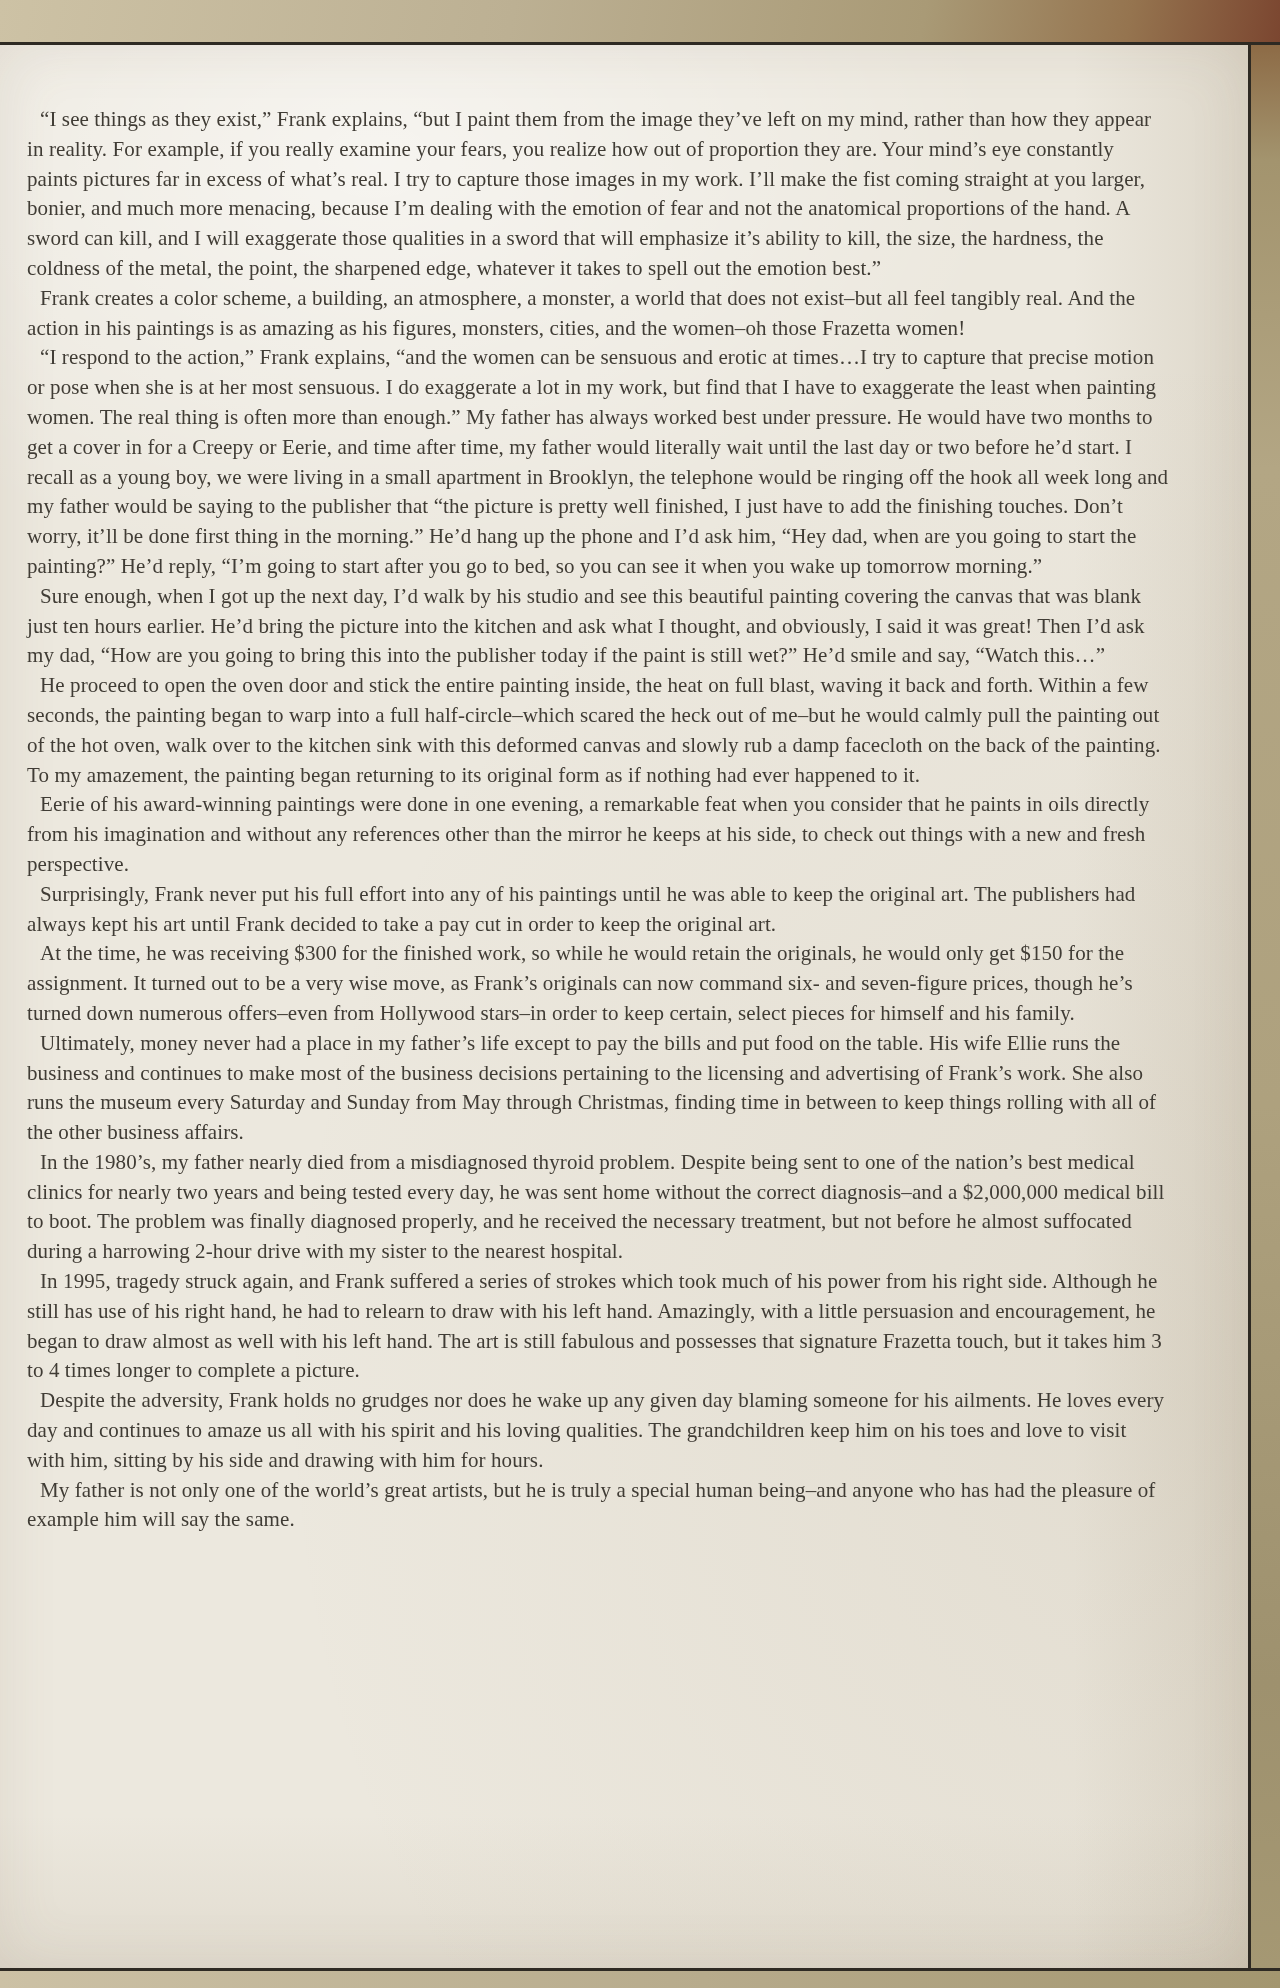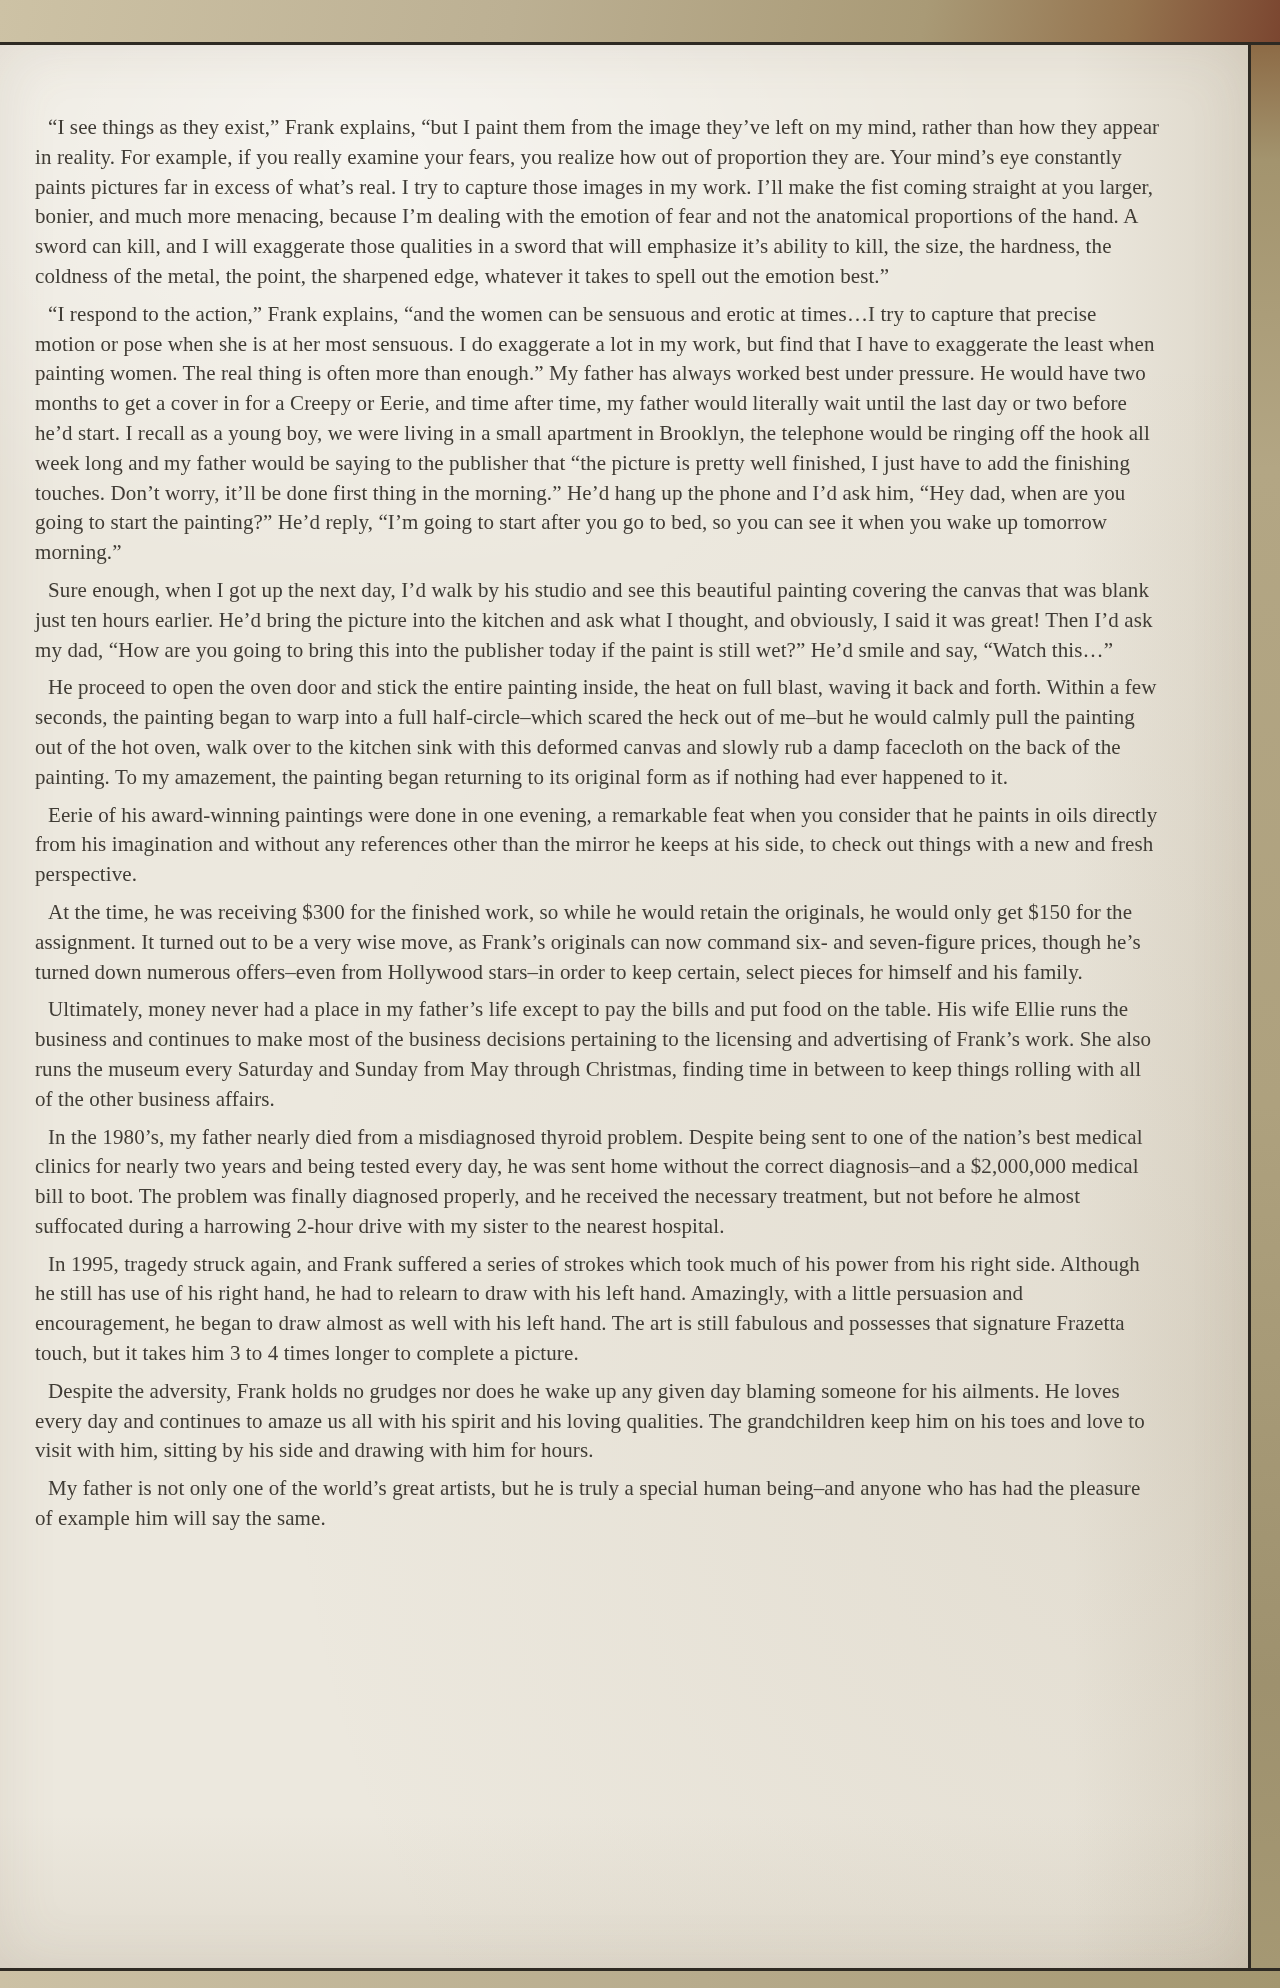--- a/index.html
+++ b/index.html
@@ -37,21 +37,21 @@
       radial-gradient(ellipse 1400px 1600px at 95% 70%, rgba(140,120,85,0.10), rgba(140,120,85,0) 65%),
       linear-gradient(to right, rgba(0,0,0,0) 86%, rgba(130,110,75,0.14) 100%),
       linear-gradient(to bottom, rgba(0,0,0,0) 92%, rgba(130,110,75,0.10) 100%),
       #ece8de;
     box-shadow:inset 0 0 60px rgba(120,100,70,0.12);
   }
   .text-block {
     position:absolute; left:27px; top:60px; width:1142px;
   }
   .text-block p {
-    margin:8px; padding:0;
+    margin:0; padding:0;
     text-indent:13px;
     font-size:21px; line-height:29.8px;
     color:#403c35;
     text-align:left;
     letter-spacing:0.1px;
   }
   .signature {
     position:absolute; left:660px; top:1922px;
     font-size:21px; line-height:30px;
     color:#c32031;
@@ -60,24 +60,26 @@
   }
 </style>
 </head>
 <body>
 
 <div class="scan">
   <div class="band-top"></div>
   <div class="page">
     <div class="text-block">
         <p>“I see things as they exist,” Frank explains, “but I paint them from the image they’ve left on my mind, rather than how they appear in reality. For example, if you really examine your fears, you realize how out of proportion they are. Your mind’s eye constantly paints pictures far in excess of what’s real. I try to capture those images in my work. I’ll make the fist coming straight at you larger, bonier, and much more menacing, because I’m dealing with the emotion of fear and not the anatomical proportions of the hand. A sword can kill, and I will exaggerate those qualities in a sword that will emphasize it’s ability to kill, the size, the hardness, the coldness of the metal, the point, the sharpened edge, whatever it takes to spell out the emotion best.”</p>
+        <p>Frank creates a color scheme, a building, an atmosphere, a monster, a world that does not exist–but all feel tangibly real. And the action in his paintings is as amazing as his figures, monsters, cities, and the women–oh those Frazetta women!</p>
         <p>“I respond to the action,” Frank explains, “and the women can be sensuous and erotic at times…I try to capture that precise motion or pose when she is at her most sensuous. I do exaggerate a lot in my work, but find that I have to exaggerate the least when painting women. The real thing is often more than enough.” My father has always worked best under pressure. He would have two months to get a cover in for a Creepy or Eerie, and time after time, my father would literally wait until the last day or two before he’d start. I recall as a young boy, we were living in a small apartment in Brooklyn, the telephone would be ringing off the hook all week long and my father would be saying to the publisher that “the picture is pretty well finished, I just have to add the finishing touches. Don’t worry, it’ll be done first thing in the morning.” He’d hang up the phone and I’d ask him, “Hey dad, when are you going to start the painting?”  He’d reply, “I’m going to start after you go to bed, so you can see it when you wake up tomorrow morning.”</p>
         <p>Sure enough, when I got up the next day, I’d walk by his studio and see this beautiful painting covering the canvas that was blank just ten hours earlier. He’d bring the picture into the kitchen and ask what I thought, and obviously, I said it was great! Then I’d ask my dad, “How are you going to bring this into the publisher today if the paint is still wet?”  He’d smile and say, “Watch this…”</p>
         <p>He proceed to open the oven door and stick the entire painting inside, the heat on full blast, waving it back and forth. Within a few seconds, the painting began to warp into a full half-circle–which scared the heck out of me–but he would calmly pull the painting out of the hot oven, walk over to the kitchen sink with this deformed canvas and slowly rub a damp facecloth on the back of the painting. To my amazement, the painting began returning to its original form as if nothing had ever happened to it.</p>
         <p>Eerie of his award-winning paintings were done in one evening, a remarkable feat when you consider that he paints in oils directly from his imagination and without any references other than the mirror he keeps at his side, to check out things with a new and fresh perspective.</p>
+        <p>Surprisingly, Frank never put his full effort into any of his paintings until he was able to keep the original art. The publishers had always kept his art until Frank decided to take a pay cut in order to keep the original art.</p>
         <p>At the time, he was receiving $300 for the finished work, so while he would retain the originals, he would only get $150 for the assignment. It turned out to be a very wise move, as Frank’s originals can now command six- and seven-figure prices, though he’s turned down numerous offers–even from Hollywood stars–in order to keep certain, select pieces for himself and his family.</p>
         <p>Ultimately, money never had a place in my father’s life except to pay the bills and put food on the table. His wife Ellie runs the business and continues to make most of the business decisions pertaining to the licensing and advertising of Frank’s work. She also runs the museum every Saturday and Sunday from May through Christmas, finding time in between to keep things rolling with all of the other business affairs.</p>
         <p>In the 1980’s, my father nearly died from a misdiagnosed thyroid problem. Despite being sent to one of the nation’s best medical clinics for nearly two years and being tested every day, he was sent home without the correct diagnosis–and a $2,000,000 medical bill to boot. The problem was finally diagnosed properly, and he received the necessary treatment, but not before he almost suffocated during a harrowing 2-hour drive with my sister to the nearest hospital.</p>
         <p>In 1995, tragedy struck again, and Frank suffered a series of strokes which took much of his power from his right side. Although he still has use of his right hand, he had to relearn to draw with his left hand. Amazingly, with a little persuasion and encouragement, he began to draw almost as well with his left hand. The art is still fabulous and possesses that signature Frazetta touch, but it takes him 3 to 4 times longer to complete a picture.</p>
         <p>Despite the adversity, Frank holds no grudges nor does he wake up any given day blaming someone for his ailments. He loves every day and continues to amaze us all with his spirit and his loving qualities. The grandchildren keep him on his toes and love to visit with him, sitting by his side and drawing with him for hours.</p>
         <p>My father is not only one of the world’s great artists, but he is truly a special human being–and anyone who has had the pleasure of example him will say the same.</p>
       </div>
     <div class="signature">–Frank Frazetta, Jr. / 2007</div>
   </div>
   <div class="edge-right"></div>

